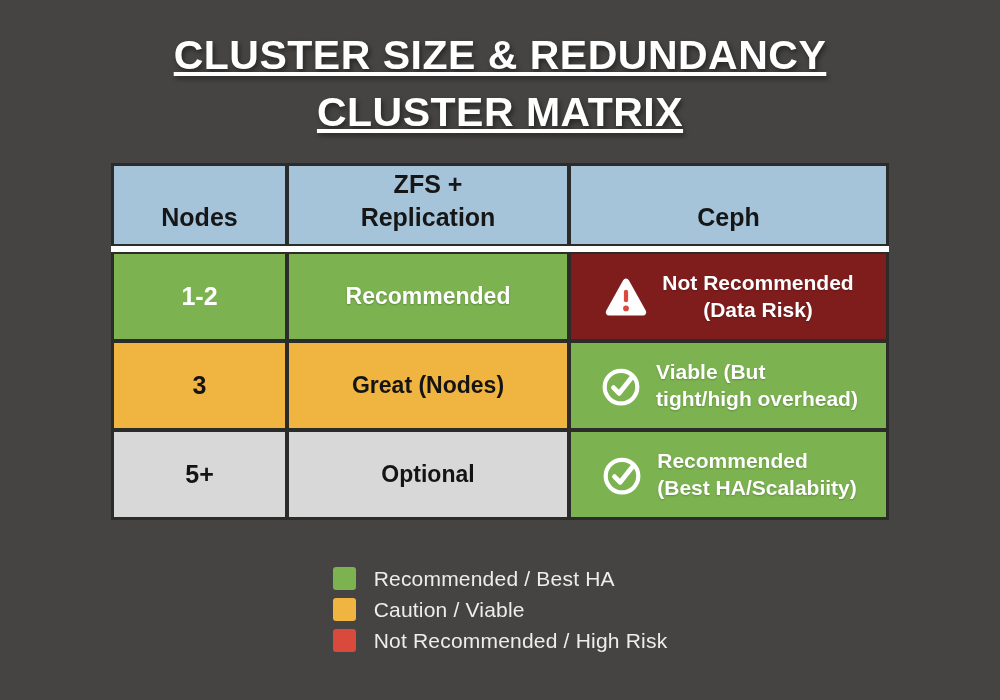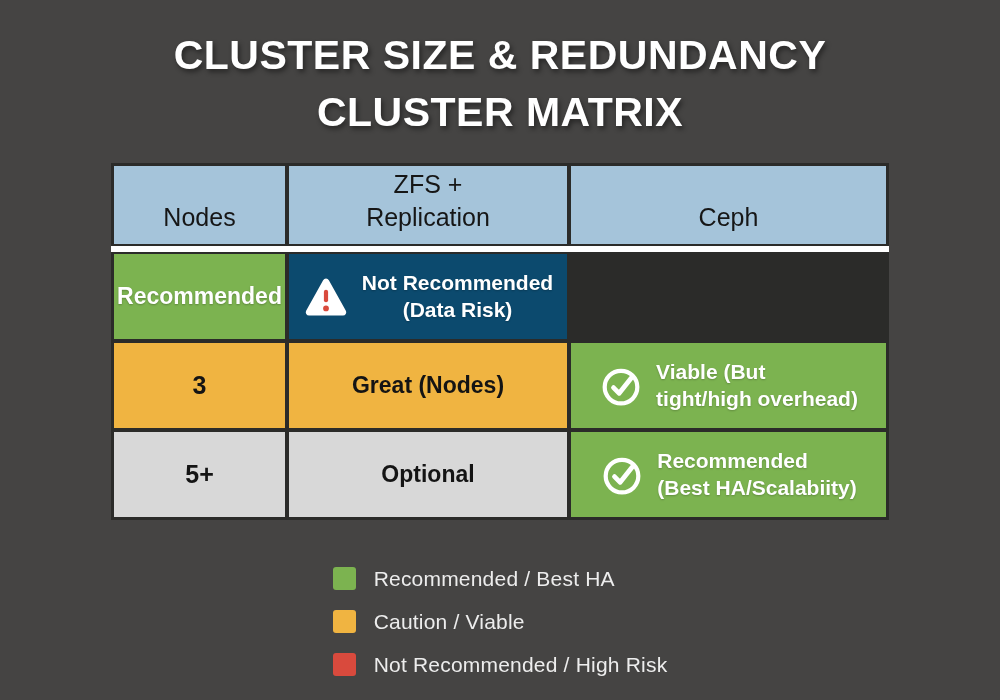--- a/index.html
+++ b/index.html
@@ -15,20 +15,21 @@
   
   .title {
     padding-top: 27px;
     text-align: center;
     color: #ffffff;
     font-weight: 800;
     font-size: 41px;
     line-height: 1.38;
     letter-spacing: 0.5px;
     text-shadow: 2px 3px 5px rgba(0,0,0,0.45);
+    text-decoration: underline;
   }
   .title span { display: block; }
 
   
   .matrix {
     width: 772px;
     margin: 23px auto 0 auto;
     background: #2b2b29;
     border: 3px solid #2b2b29;
     display: flex;
@@ -48,32 +49,32 @@
 
   .cell {
     display: flex;
     align-items: center;
     justify-content: center;
     text-align: center;
   }
   .cell.head {
     background: #a5c4da;
     color: #161616;
-    font-weight: 400;
+    font-weight: 700;
     font-size: 25px;
     line-height: 1.3;
     flex-direction: column;
     justify-content: flex-end;
     padding-bottom: 11px;
   }
   .cell.head span { display: block; }
 
   .green  { background: #7cb350; color: #ffffff; }
   .orange { background: #f0b441; color: #141414; }
-  .red    { background: #0c4a6e; color: #ffffff; }
+  .red    { background: #7f1d1d; color: #ffffff; }
   .gray   { background: #d8d8d8; color: #141414; }
 
   .cell.nodes { font-size: 25px; font-weight: 700; }
   .cell.zfs   { font-size: 23px; font-weight: 700; }
   .cell.green.zfs { text-shadow: 0 1px 2px rgba(0,0,0,0.25); }
 
   .cell.ceph {
     gap: 13px;
     padding: 0 10px;
     font-size: 21px;
@@ -84,21 +85,21 @@
   .cell.ceph .txt span { display: block; }
   .cell.ceph.left .txt { text-align: left; }
   .icon { flex: 0 0 auto; display: flex; align-items: center; }
 
   
   .legend {
     margin: 47px auto 0 auto;
     width: fit-content;
     display: flex;
     flex-direction: column;
-    gap: 20px;
+    gap: 8px;
   }
   .legend-item {
     display: flex;
     align-items: center;
     gap: 18px;
     height: 23px;
   }
   .swatch {
     width: 23px; height: 23px;
     border-radius: 3px;
@@ -135,20 +136,21 @@
         <span>Replication</span>
       </div>
       <div class="cell head">
         <span>Ceph</span>
       </div>
     </div>
 
     <div class="sep"></div>
 
     <div class="mrow body">
+      <div class="cell nodes green">1-2</div>
       <div class="cell zfs green">Recommended</div>
       <div class="cell ceph red">
         <span class="icon">
           <svg width="46" height="42" viewBox="0 0 24 22">
             <path d="M10.5 2.2 L1.6 18.2 a1.7 1.7 0 0 0 1.5 2.5 h17.8 a1.7 1.7 0 0 0 1.5 -2.5 L13.5 2.2 a1.72 1.72 0 0 0 -3 0 Z" fill="#ffffff"></path>
             <rect x="10.9" y="7.2" width="2.2" height="6.6" rx="1.1" fill="#d94a3d"></rect>
             <circle cx="12" cy="17" r="1.5" fill="#d94a3d"></circle>
           </svg>
         </span>
         <span class="txt">

